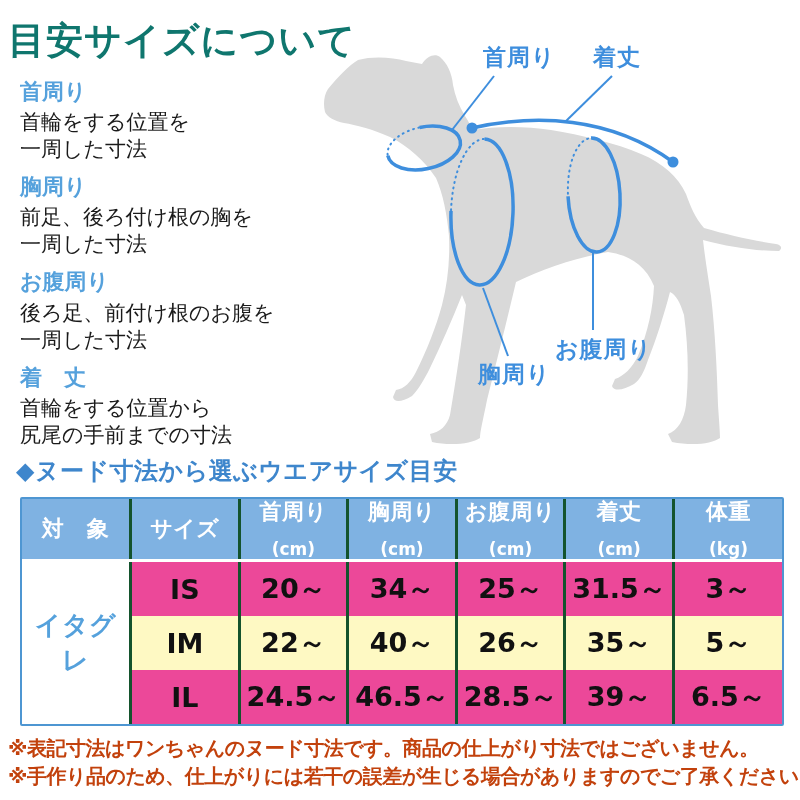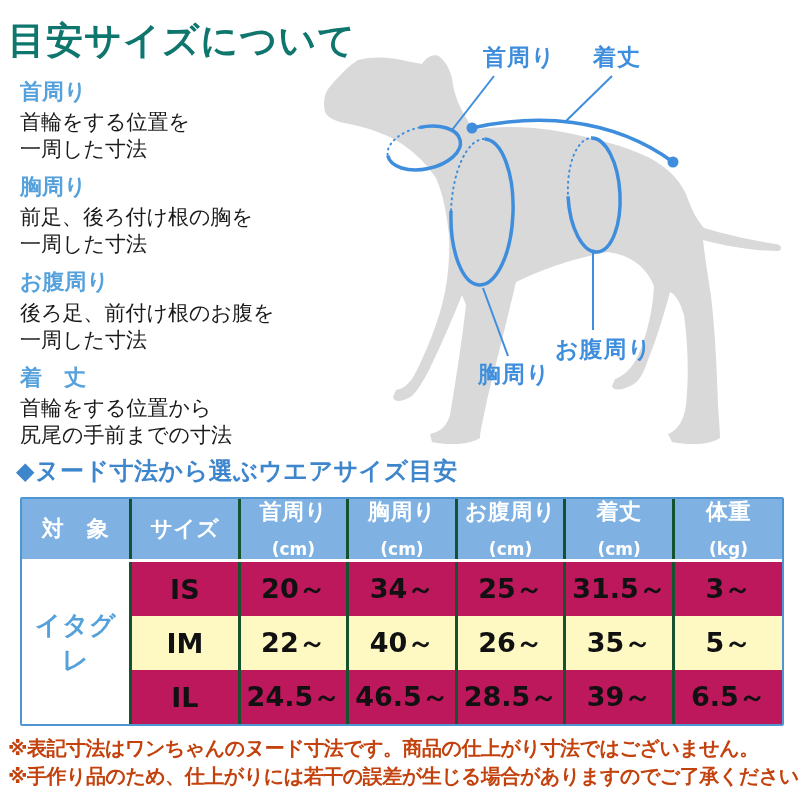--- a/index.html
+++ b/index.html
@@ -29,21 +29,21 @@
     height:60px;background:#7FB2E2;color:#fff;font-size:22px;font-weight:bold;
     text-align:center;vertical-align:middle;padding:0;line-height:1.05;
     border-bottom:3px solid #ffffff;letter-spacing:0.5px;
   }
   .unit{display:block;font-size:17px;font-weight:bold;margin-top:18px;letter-spacing:0;}
   td{
     height:54px;text-align:center;vertical-align:middle;
     font-size:27px;font-weight:bold;color:#111;padding:0;
   }
   .bl{border-left:3px solid #14532d;}
-  tbody tr.row-alt td{background:#be185d;}
+  tbody tr.row-alt td{background:#ec4899;}
   tbody tr.row-plain td{background:#fef9c3;}
   td.target-cell{background:#ffffff !important;color:#55A1DC;font-size:26px;letter-spacing:0.5px;margin-top:17px;}
   .notes{
     position:absolute;left:8px;top:734px;width:792px;
     color:#c2410c;font-size:20px;font-weight:bold;line-height:28px;letter-spacing:-0.5px;white-space:nowrap;
   }
 </style>
 </head>
 <body>
 

